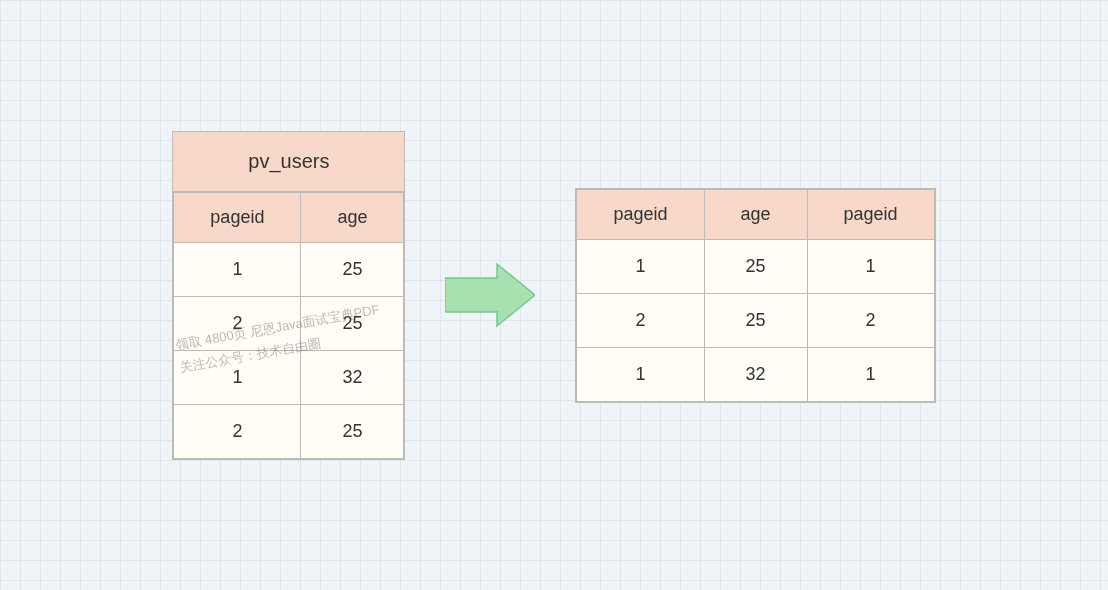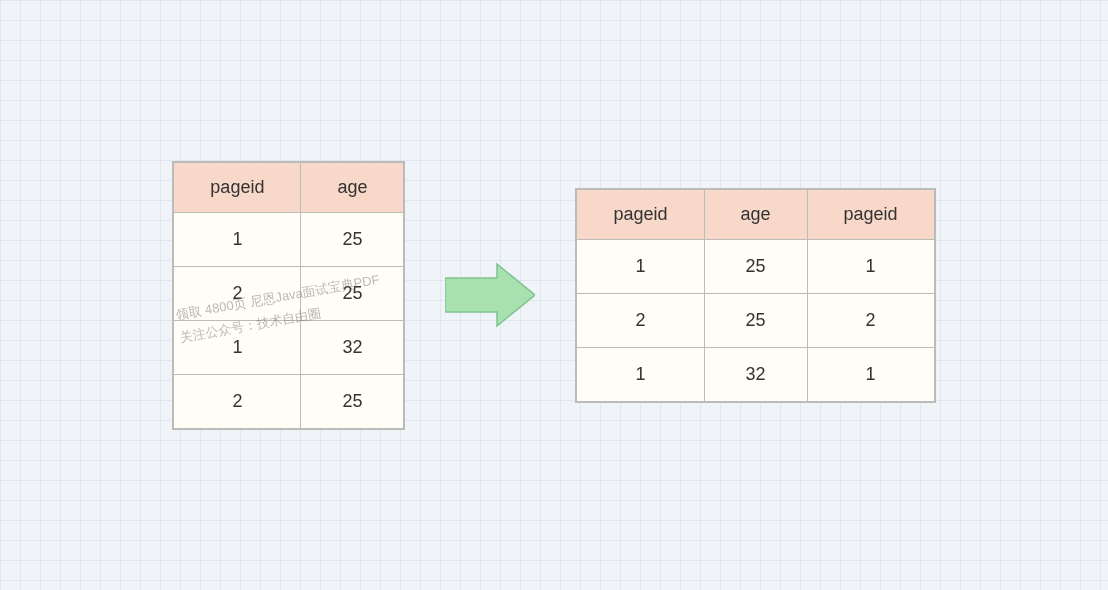--- a/index.html
+++ b/index.html
@@ -95,20 +95,21 @@
       position: relative;
     }
   </style>
 </head>
 <body>
 
 <div class="container">
 
   <div class="left-table-container">
     <div class="table-wrapper">
+      <div class="table-title">pv_users</div>
       <table>
         <thead>
           <tr>
             <th>pageid</th>
             <th>age</th>
           </tr>
         </thead>
         <tbody id="left-tbody">
         <tr>
               <td>1</td>

